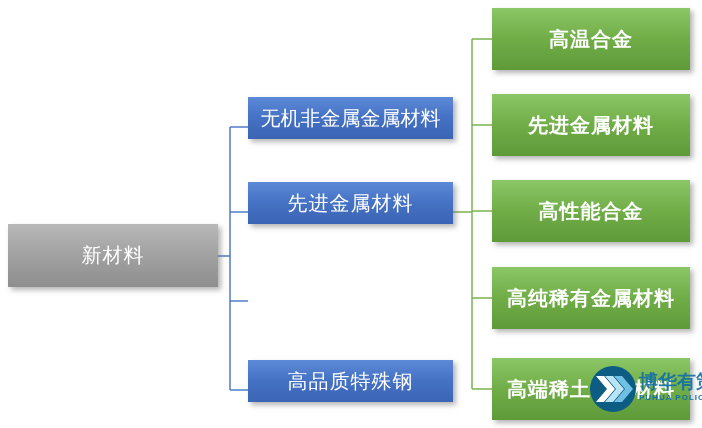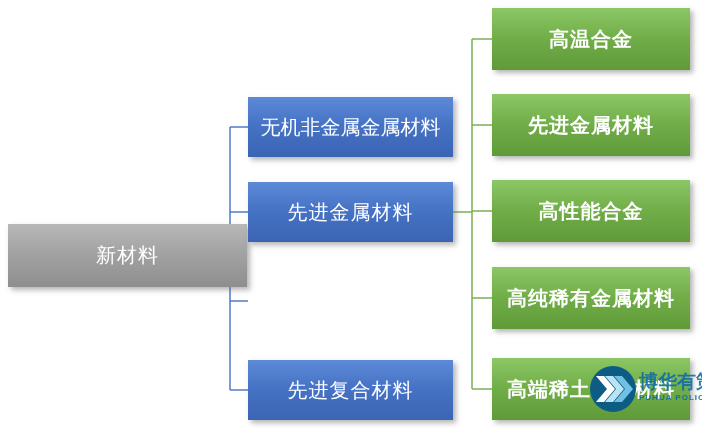--- a/index.html
+++ b/index.html
@@ -7,25 +7,25 @@
     position:relative;width:702px;height:428px;background:#ffffff;
     font-family:"Liberation Sans","DejaVu Sans",sans-serif;overflow:hidden;
   }
   .connectors{position:absolute;left:0;top:0;width:702px;height:428px;}
   .node{
     position:absolute;display:flex;align-items:center;justify-content:center;
     color:#ffffff;font-size:20px;letter-spacing:1px;text-align:center;
     box-shadow:3px 3px 5px rgba(110,110,110,0.5);white-space:nowrap;
   }
   .root{
-    left:8px;top:224px;width:239px;height:63px;
+    left:8px;top:224px;width:210px;height:63px;
     background:linear-gradient(180deg,#b8b8b8 0%,#a3a3a3 45%,#8e8e8e 100%);
   }
   .branch{
-    left:248px;width:205px;height:60px;
+    left:248px;width:205px;height:42px;
     background:linear-gradient(180deg,#5d8ad7 0%,#4673c5 45%,#3b64b4 100%);
   }
   .leaf{
     left:492px;width:198px;height:62px;
     background:linear-gradient(180deg,#8bc766 0%,#70ad47 50%,#5f9a39 100%);
     font-weight:bold;
   }
   .b1{top:97px}.b2{top:182px}.b3{top:271px}.b4{top:360px}
   .g1{top:8px}.g2{top:94px}.g3{top:180px}.g4{top:267px}.g5{top:358px}
   .b1 .label{font-size:20px;letter-spacing:0;}
@@ -67,21 +67,21 @@
     <span class="label">新材料</span>
   </div>
 
   <div class="node branch b1">
     <span class="label">无机非金属金属材料</span>
   </div>
   <div class="node branch b2">
     <span class="label">先进金属材料</span>
   </div>
   <div class="node branch b4">
-    <span class="label">先进复合材料</span>
+    <span class="label">高品质特殊钢</span>
   </div>
 
   <div class="node leaf g1">
     <span class="label">高温合金</span>
   </div>
   <div class="node leaf g2">
     <span class="label">先进金属材料</span>
   </div>
   <div class="node leaf g3">
     <span class="label">高性能合金</span>

